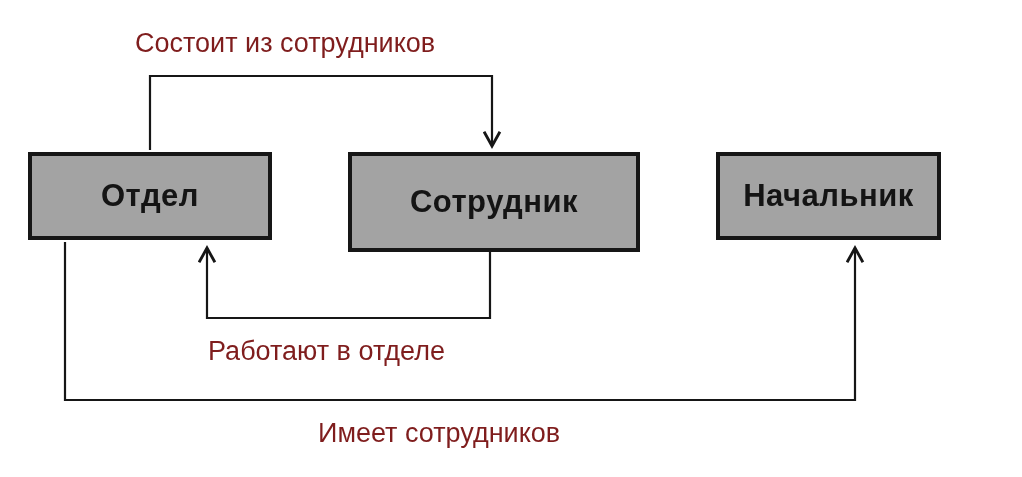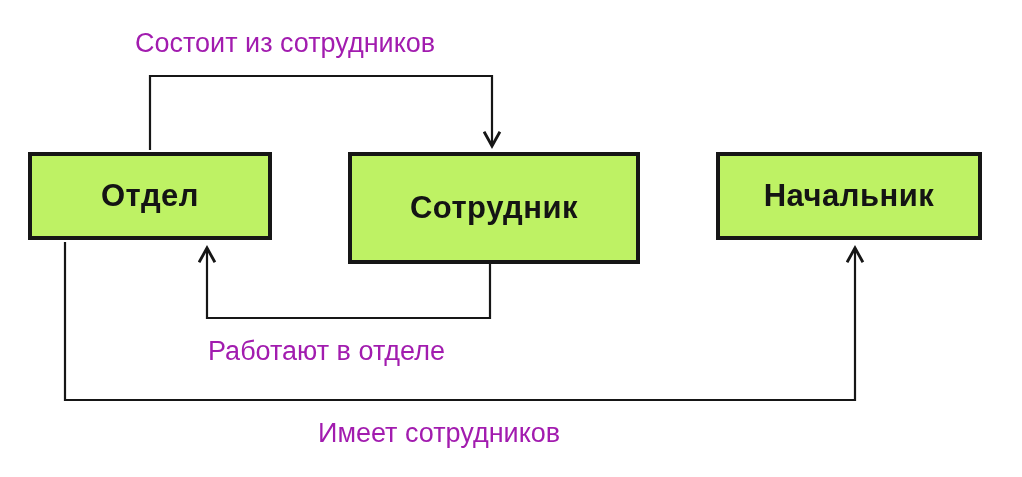--- a/index.html
+++ b/index.html
@@ -21,37 +21,37 @@
     left: 0;
     top: 0;
     width: 1022px;
     height: 477px;
     pointer-events: none;
   }
   .entity-box {
     position: absolute;
     box-sizing: border-box;
     border: 4px solid #161616;
-    background: #bef264;
+    background: #a3a3a3;
     display: flex;
     align-items: center;
     justify-content: center;
     font-weight: bold;
     font-size: 31px;
     letter-spacing: 0.5px;
     color: #141414;
   }
   .entity-box.otdel      { left: 28px;  top: 152px; width: 244px; height: 88px; }
-  .entity-box.sotrudnik  { left: 348px; top: 152px; width: 292px; height: 112px; }
-  .entity-box.nachalnik  { left: 716px; top: 152px; width: 266px; height: 88px; }
+  .entity-box.sotrudnik  { left: 348px; top: 152px; width: 292px; height: 100px; }
+  .entity-box.nachalnik  { left: 716px; top: 152px; width: 225px; height: 88px; }
   .relation-label {
     position: absolute;
     font-size: 27px;
     font-weight: 500;
-    color: #a21caf;
+    color: #7f1d1d;
     white-space: nowrap;
   }
   .relation-label.consists { left: 135px; top: 28px;  }
   .relation-label.work     { left: 208px; top: 336px; }
   .relation-label.hasboss  { left: 318px; top: 418px; }
 </style>
 </head>
 <body>
 
 <div class="diagram-canvas">

